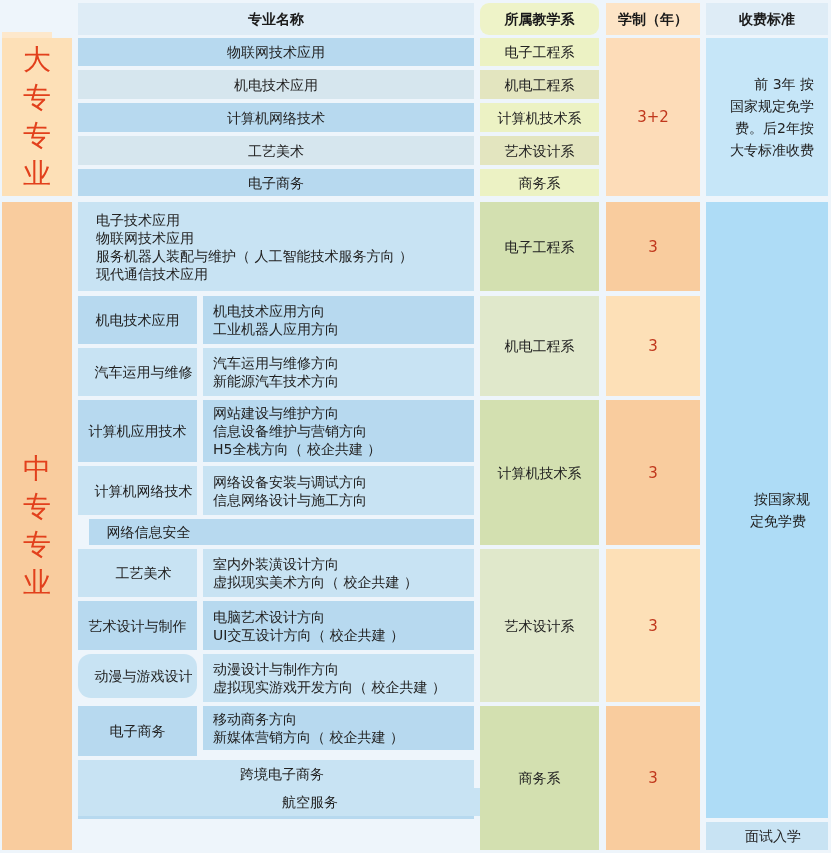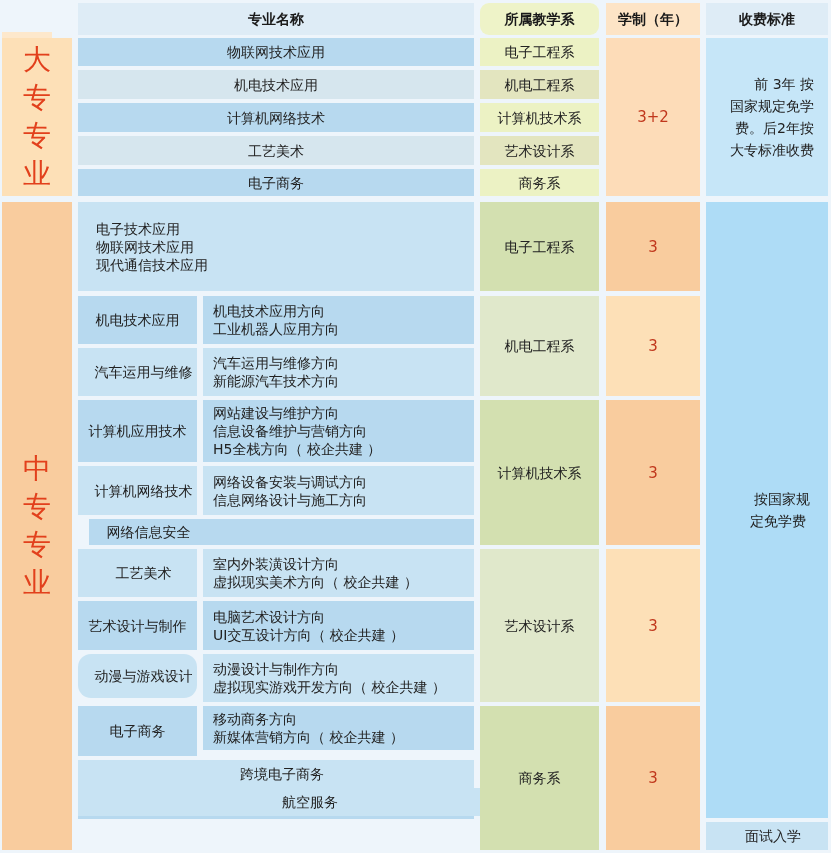--- a/index.html
+++ b/index.html
@@ -68,20 +68,21 @@
 <div class="c cat o1" style="left:2px;top:202px;width:70px;height:648px;">
   <span>中</span>
   <span>专</span>
   <span>专</span>
   <span>业</span>
 </div>
 
 <div class="c b1 ml" style="left:78px;top:202px;width:396px;height:89px;padding-left:18px;justify-content:center;">
   <span>电子技术应用</span>
   <span>物联网技术应用</span>
+  <span>服务机器人装配与维护（ 人工智能技术服务方向 ）</span>
   <span>现代通信技术应用</span>
 </div>
 
 <div class="c b2" style="left:78px;top:296px;width:119px;height:48px;">机电技术应用</div>
 <div class="c b2 ml" style="left:203px;top:296px;width:271px;height:48px;padding-left:10px;justify-content:center;">
   <span>机电技术应用方向</span>
   <span>工业机器人应用方向</span>
 </div>
 <div class="c b1" style="left:78px;top:348px;width:119px;height:48px;">汽车运用与维修</div>
 <div class="c b1 ml" style="left:203px;top:348px;width:271px;height:48px;padding-left:10px;justify-content:center;">

